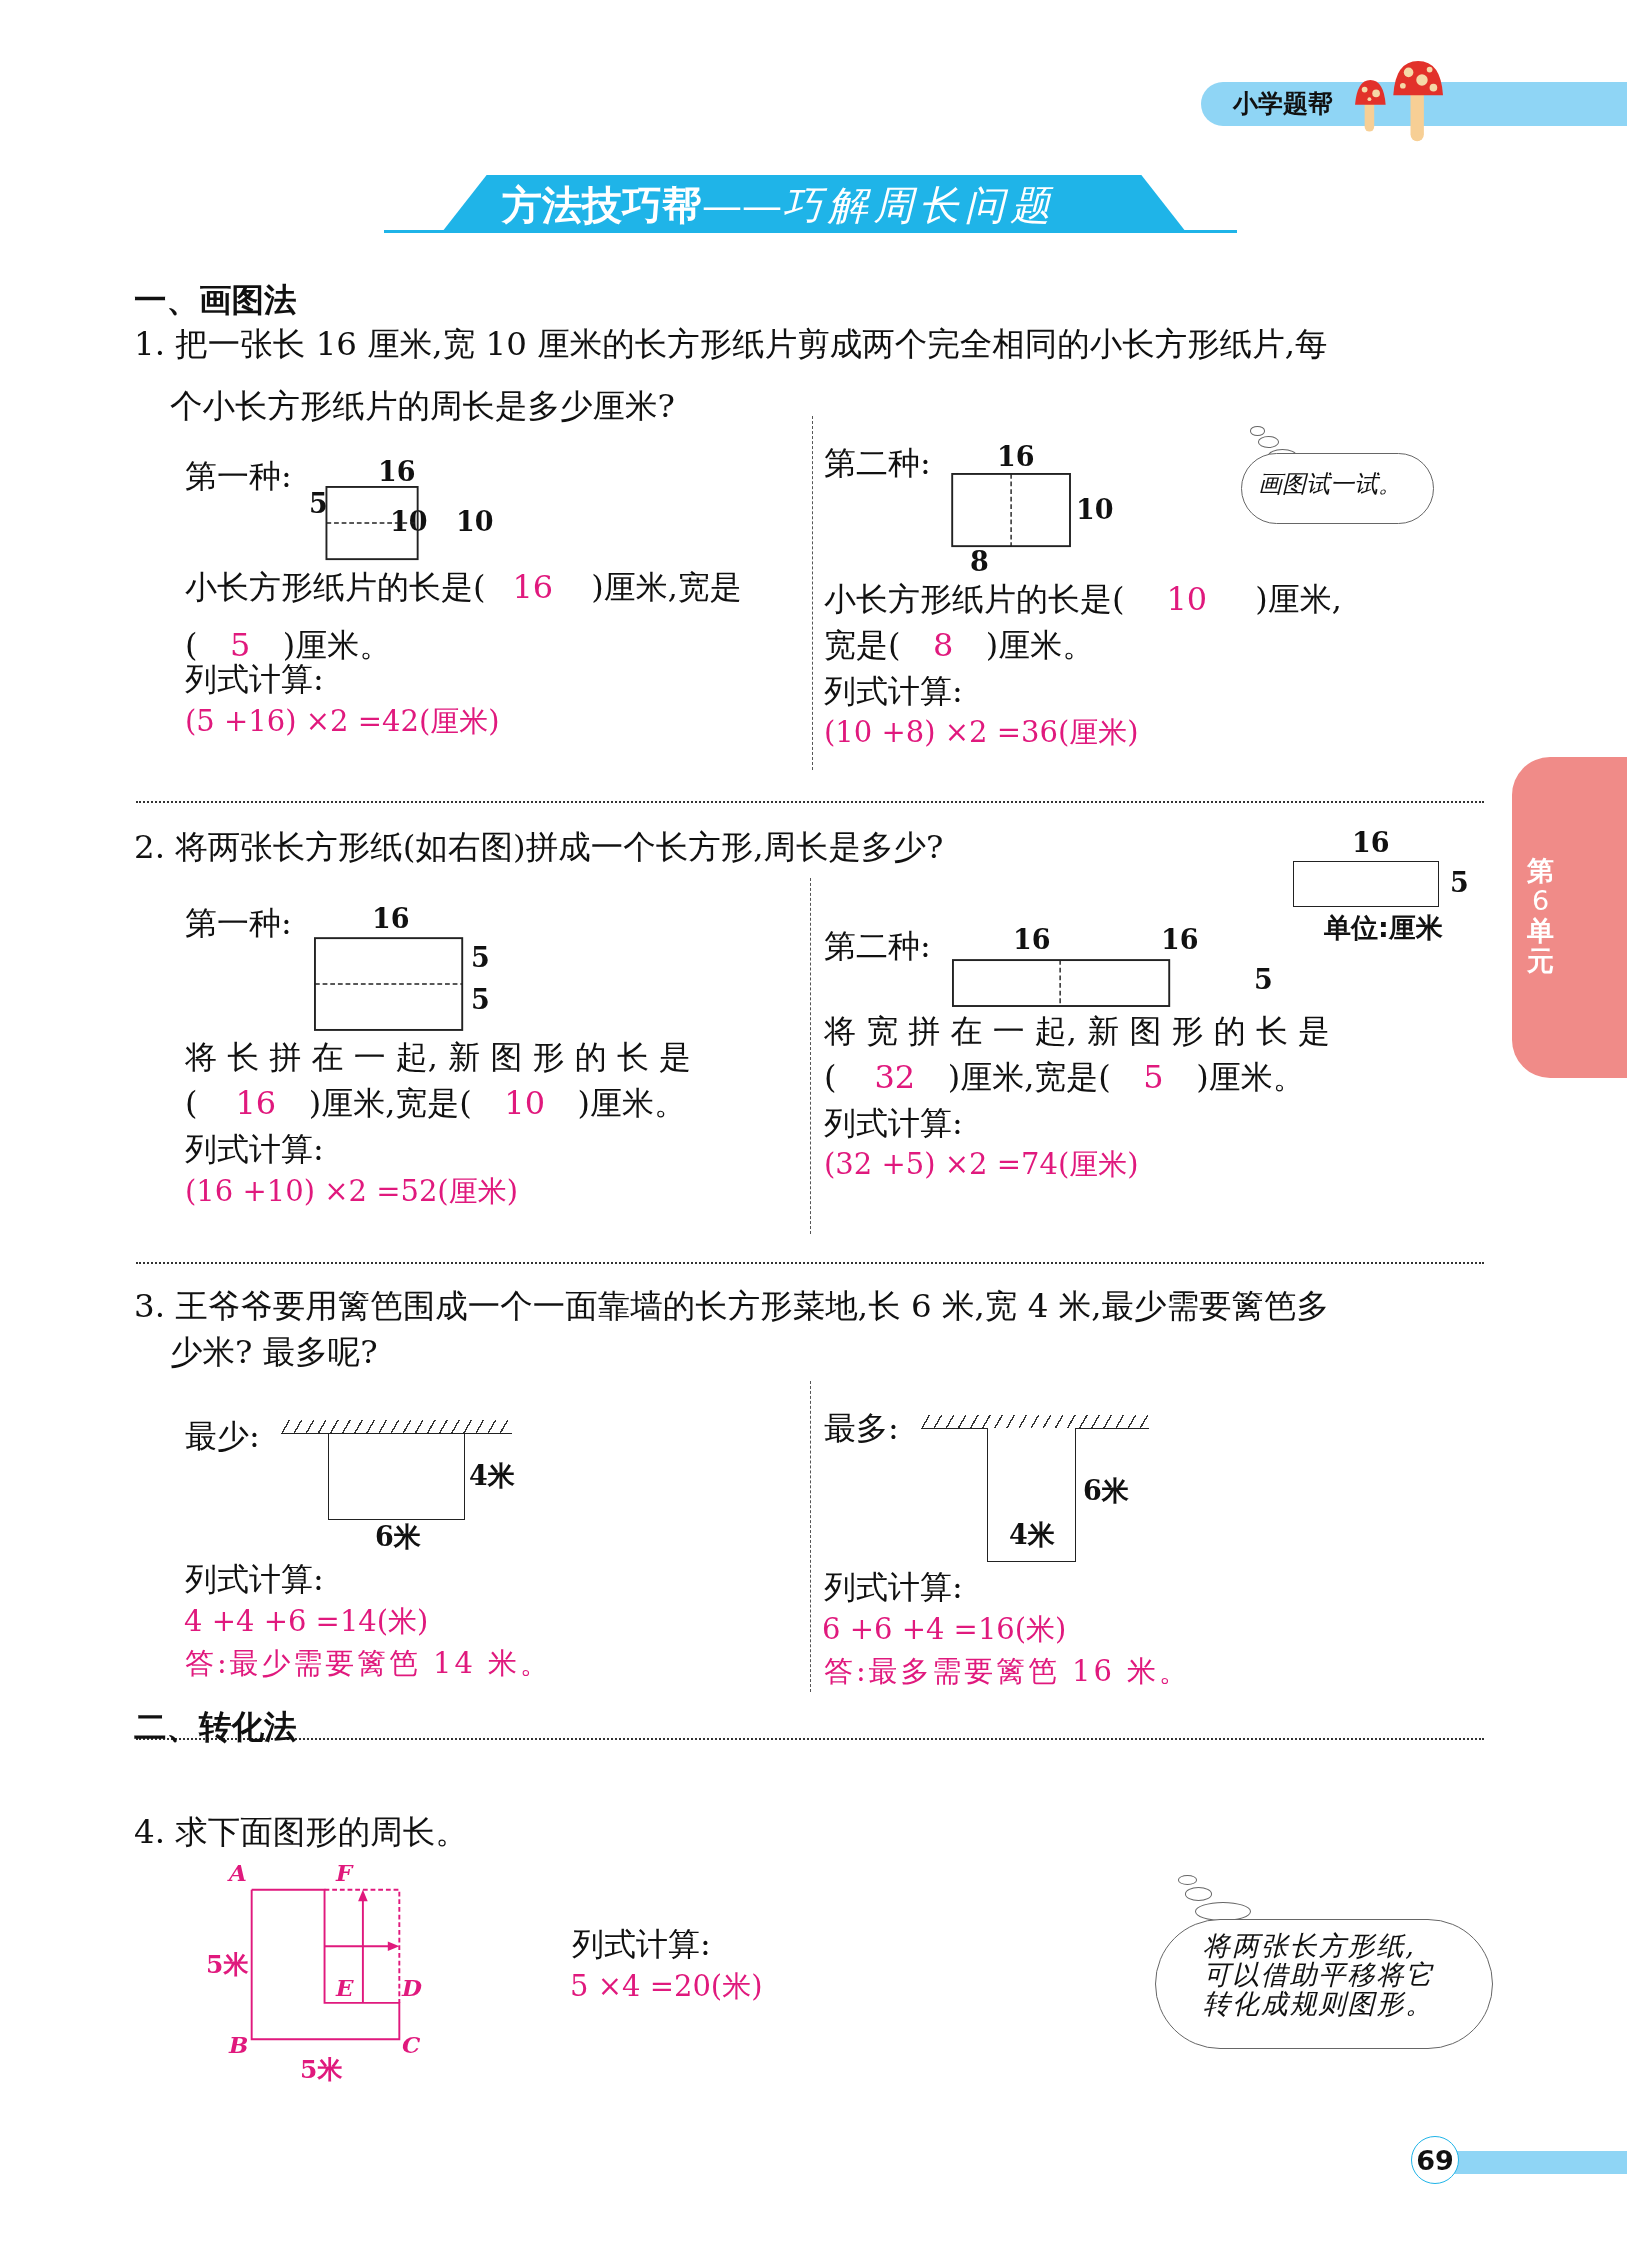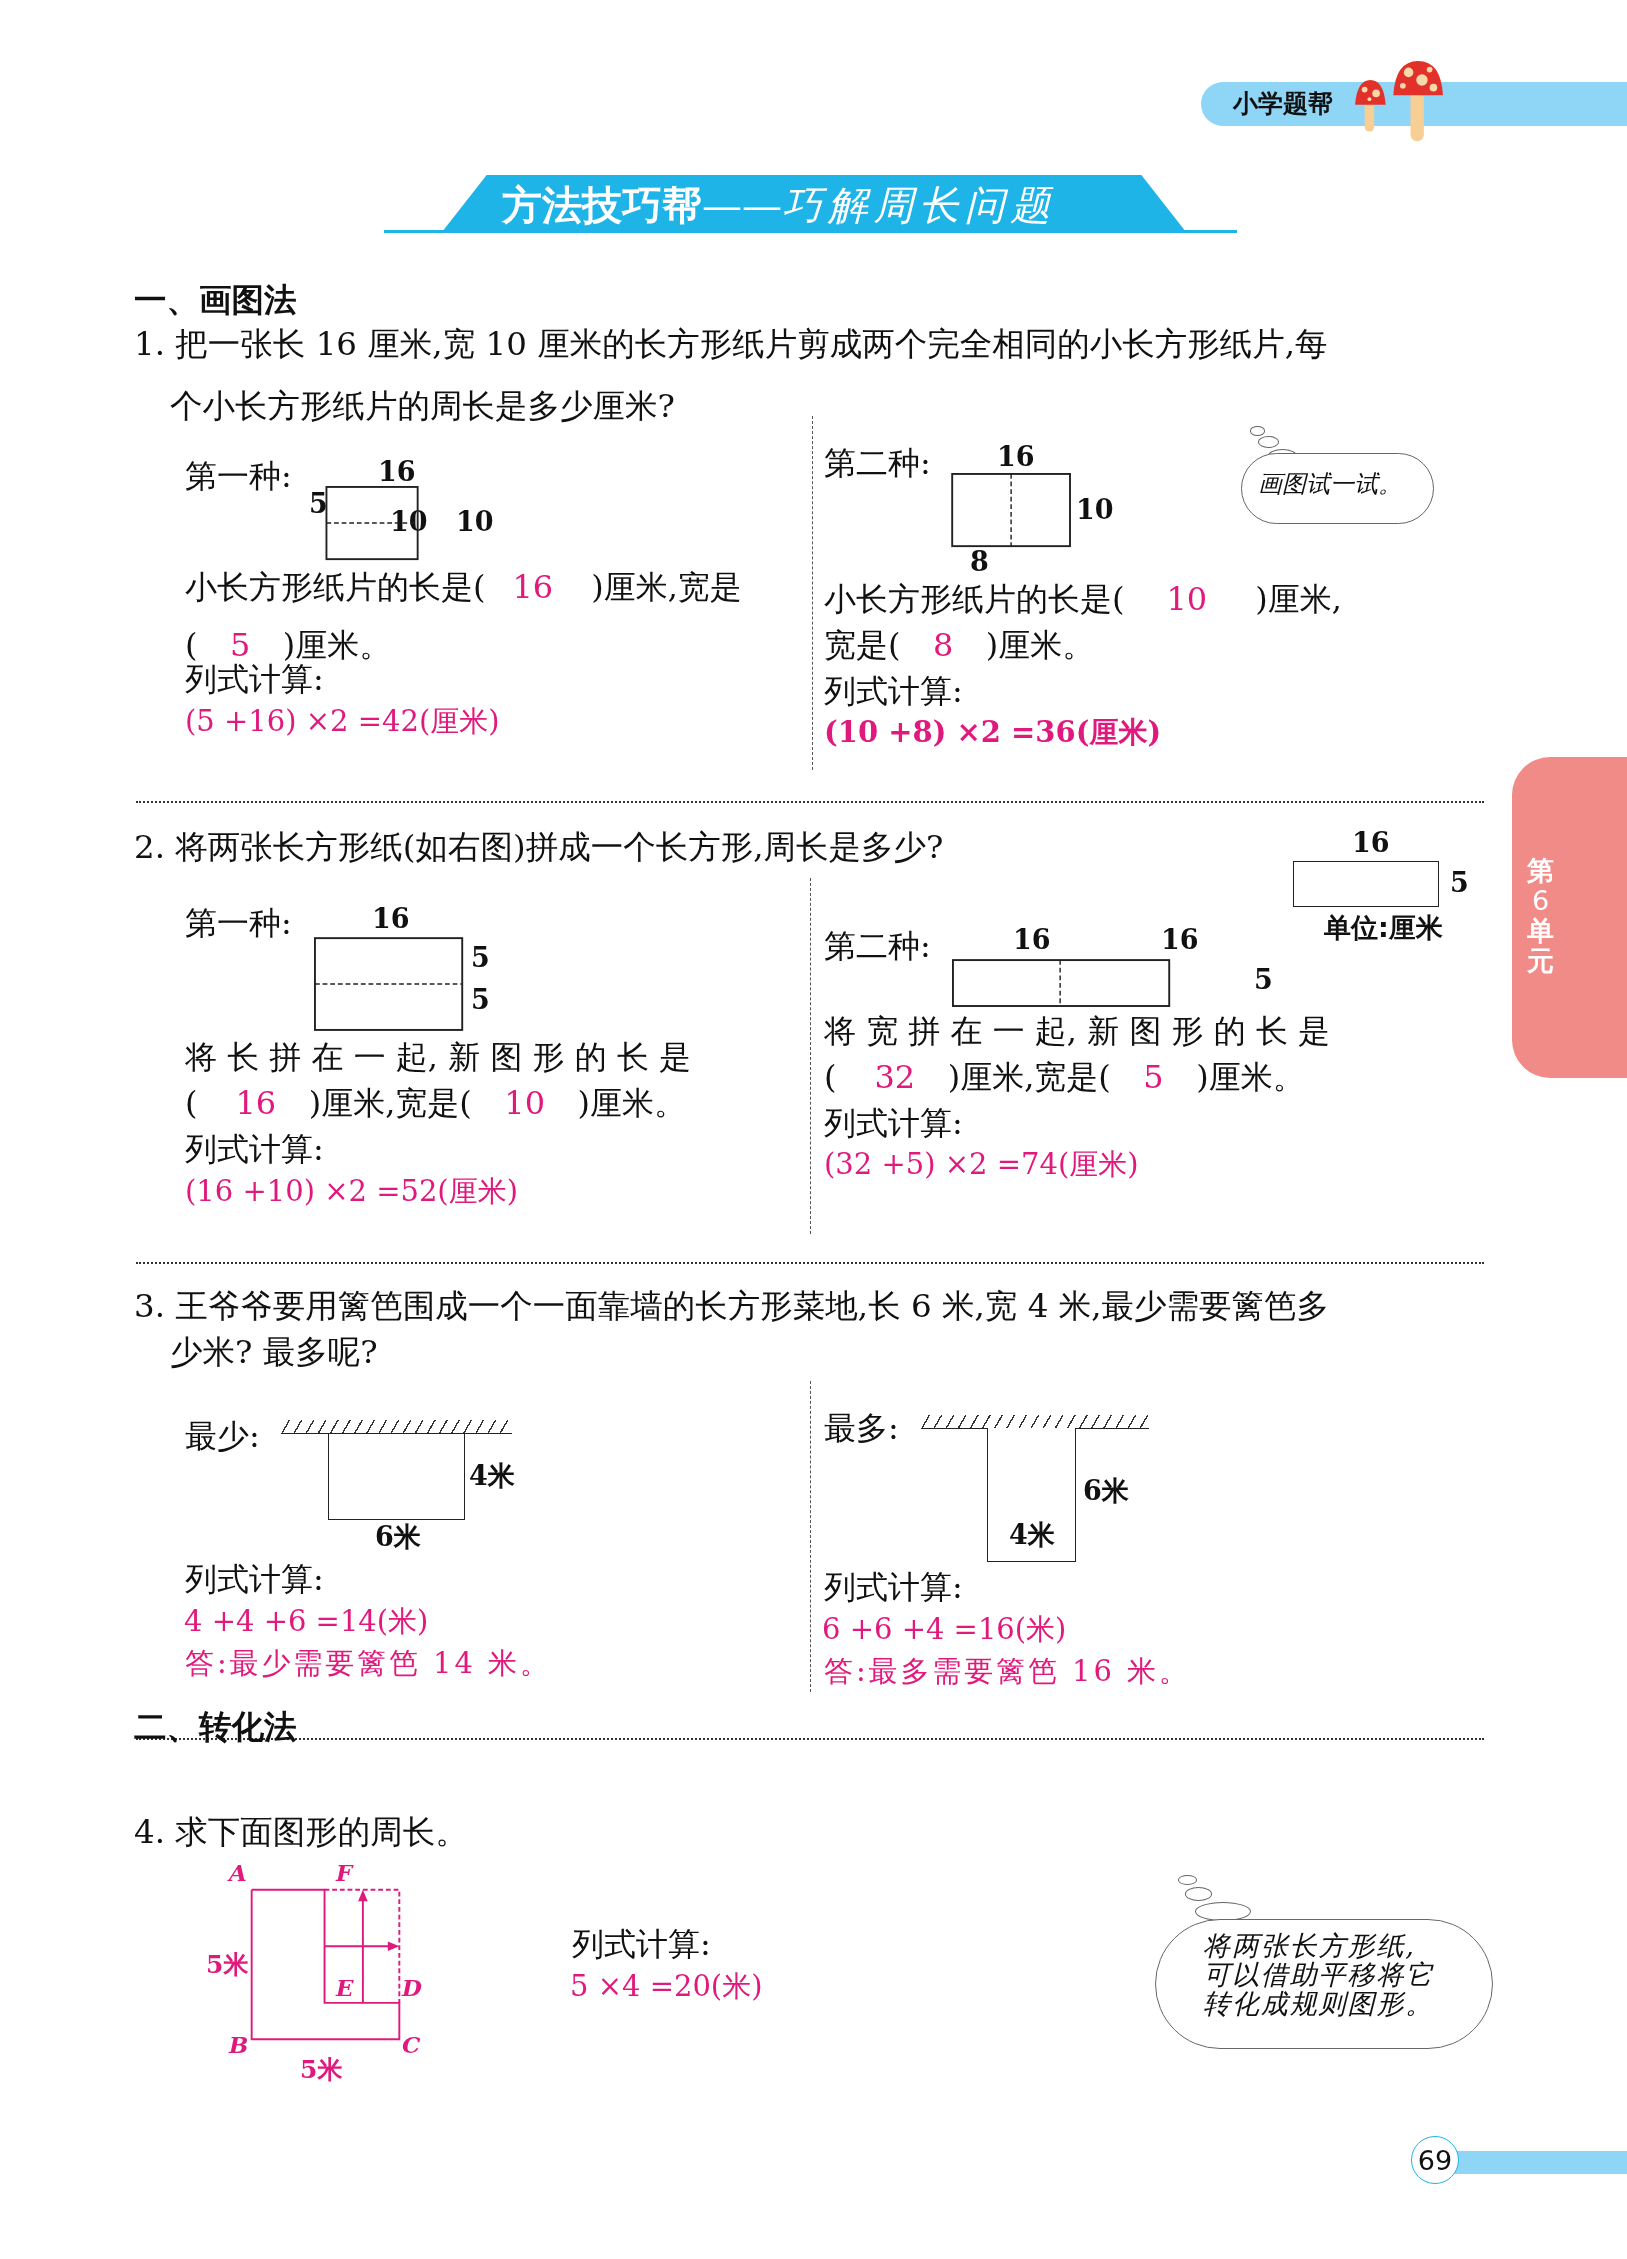--- a/index.html
+++ b/index.html
@@ -2,21 +2,21 @@
 <html><head>
 <meta charset="utf-8">
 <style>
   html, body { margin:0; padding:0; background:#ffffff; }
   body { width:1628px; height:2260px; position:relative; overflow:hidden;
          font-family:"DejaVu Serif","Liberation Serif",serif; color:#111; }
   .abs { position:absolute; }
   .txt { font-size:32px; line-height:46px; white-space:nowrap; }
   .ans { color:#e0197d; }
   .bold { font-weight:bold; font-family:"DejaVu Sans","Liberation Sans",sans-serif; }
-  .sans { font-family:"DejaVu Sans","Liberation Sans",sans-serif; }
+  .sans { font-family:"DejaVu Sans","Liberation Sans",sans-serif;font-weight:bold; }
   .hdash { position:absolute; left:136px; width:1348px; height:0; border-top:2.9px dotted #333; }
   .vdash { position:absolute; width:0; border-left:1.9px dashed #555; }
   .box { position:absolute; border:1.9px solid #222; box-sizing:border-box; background:#fff; }
   .lbl { position:absolute; font-family:"DejaVu Serif","Liberation Serif",serif; font-weight:bold; font-size:27px; line-height:29px; white-space:nowrap; }
   .wall { position:absolute; height:13.4px; border-bottom:1.9px solid #222;
           background:repeating-linear-gradient(120deg, transparent 0 6.7px, #333 6.7px 8.1px, transparent 8.1px 10.5px); }
   .cloud { position:absolute; background:#fff; border:1.9px solid #666; border-radius:50%; }
   .gap { display:inline-block; }
 </style>
 </head>
@@ -90,21 +90,21 @@
 <div class="lbl" style="left:1076px; top:495px;">10</div>
 <div class="lbl" style="left:970px; top:547px;">8</div>
 
 <div class="abs txt" style="left:824px; top:576px;">
   <span>小长方形纸片的长是(</span><span class="gap" style="width:42px;"></span><span class="ans">10</span><span class="gap" style="width:48px;"></span><span>)厘米,</span>
 </div>
 <div class="abs txt" style="left:824px; top:622px;">
   <span>宽是(</span><span class="gap" style="width:32.5px;"></span><span class="ans">8</span><span class="gap" style="width:32.5px;"></span><span>)厘米。</span>
 </div>
 <div class="abs txt" style="left:824px; top:668px;">列式计算:</div>
-<div class="abs txt ans" style="left:824px; top:709px; font-size:29px;font-weight:bold;">(10 +8) ×2 =36(厘米)</div>
+<div class="abs txt ans" style="left:824px; top:709px; font-size:29px;">(10 +8) ×2 =36(厘米)</div>
 
 <div class="cloud" style="left:1250px; top:426px; width:13.4px; height:7.6px;"></div>
 <div class="cloud" style="left:1258px; top:436px; width:19px; height:9.6px;"></div>
 <div class="cloud" style="left:1268px; top:449px; width:27px; height:11.5px;"></div>
 <div class="cloud" style="left:1241px; top:453px; width:191px; height:69px; border-radius:38px;"></div>
 <div class="abs" style="left:1258px; top:468px; font-size:24px; line-height:32.5px; font-style:italic;">画图试一试。</div>
 
 <div class="hdash" style="top:801px;"></div>
 
 <div class="abs txt" style="left:134px; top:824px; font-size:32.5px;">2. 将两张长方形纸(如右图)拼成一个长方形,周长是多少?</div>

